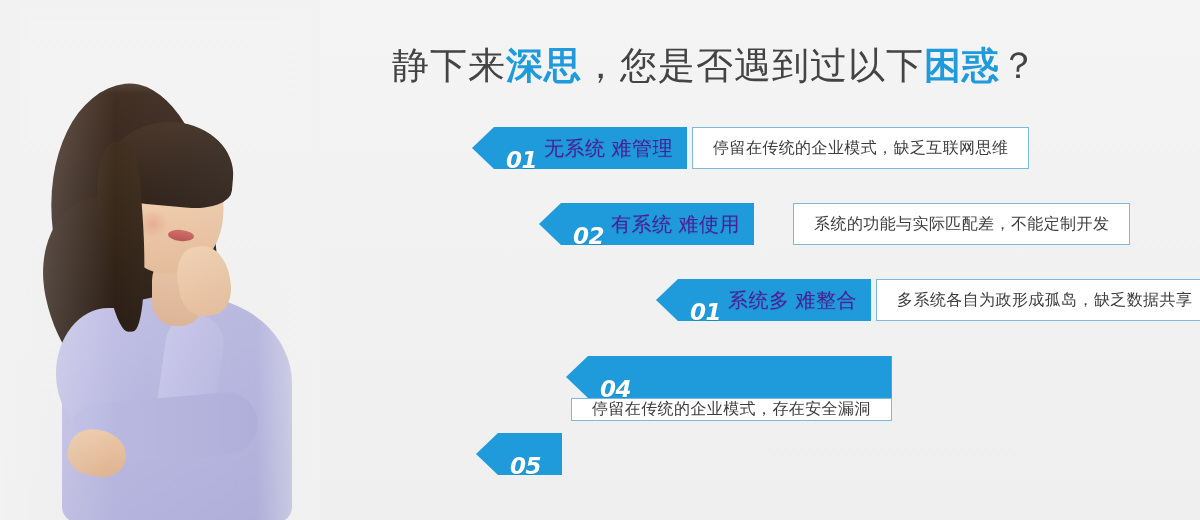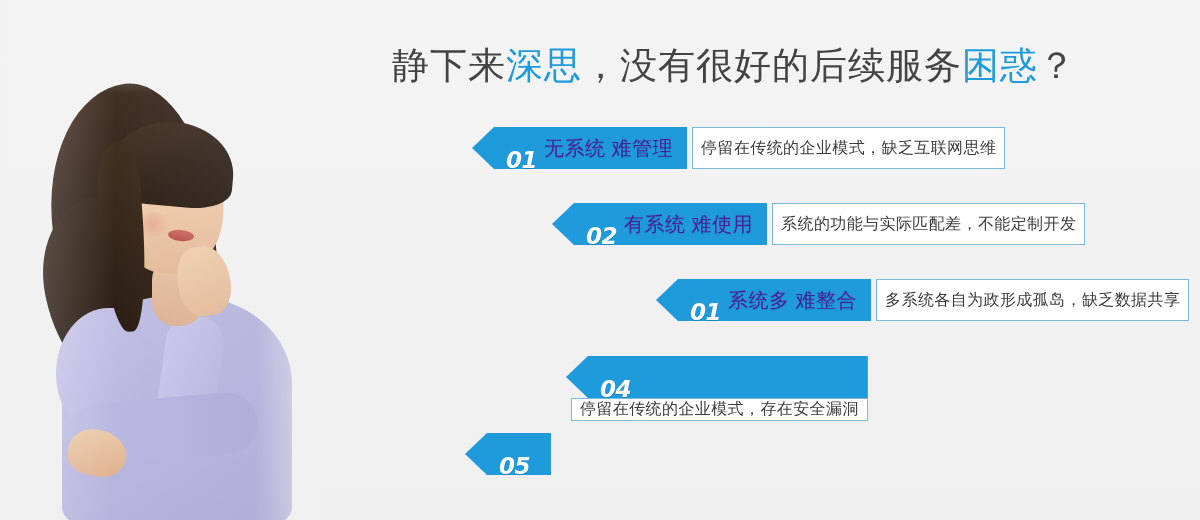--- a/index.html
+++ b/index.html
@@ -214,20 +214,21 @@
     top: 42px;
     font-size: 37px;
     line-height: 48px;
     letter-spacing: 1px;
     color: #444444;
     font-weight: normal;
     white-space: nowrap;
   }
   .headline .hl {
     color: #1f9bdb;
+    font-weight: bold;
   }
 
   
   .rows {
     position: absolute;
     left: 0;
     top: 0;
     width: 1200px;
     height: 520px;
   }
@@ -267,33 +268,33 @@
     text-shadow: 0 1px 1px rgba(0,60,100,0.16);
   }
   .desc {
     height: 42px;
     box-sizing: border-box;
     margin-left: 5px;
     background: #ffffff;
     border: 1px solid #7db9dd;
     display: flex;
     align-items: center;
-    padding: 0 8px;
+    padding: 0 20px;
     font-size: 16px;
     color: #3d3d3d;
     letter-spacing: 0.4px;
     white-space: nowrap;
   }
 
   
   .row-1 { left: 472px; top: 127px; }
-  .row-2 { left: 552px; top: 203px; }
+  .row-2 { left: 539px; top: 203px; gap: 34px; }
   .row-3 { left: 656px; top: 279px; }
   .row-4 { left: 566px; top: 356px; flex-direction: column; }
-  .row-5 { left: 465px; top: 433px; }
+  .row-5 { left: 476px; top: 433px; }
 </style>
 </head>
 <body>
 
 <div class="banner">
 
   <div class="photo-wrap">
     <div class="photo">
       <div class="hair-back"></div>
       <div class="hair-back2"></div>
@@ -310,21 +311,21 @@
       <div class="eye-l"></div>
       <div class="eye-r"></div>
       <div class="lips"></div>
       <div class="hair-front"></div>
       <div class="hair-side"></div>
       <div class="hand"></div>
     </div>
     <div class="photo-fade"></div>
   </div>
 
-  <div class="headline" id="headline"><span>静下来</span><span class="hl">深思</span><span>，没有很好的后续服务</span><span class="hl">困惑</span><span>？</span></div>
+  <div class="headline" id="headline"><span>静下来</span><span class="hl">深思</span><span>，您是否遇到过以下</span><span class="hl">困惑</span><span>？</span></div>
 
   <div class="rows">
 
     <div class="row row-1">
       <div class="badge">
         <span class="badge-num">01</span>
         <span class="badge-title">无系统 难管理</span>
       </div>
       <div class="desc">停留在传统的企业模式，缺乏互联网思维</div>
     </div>

